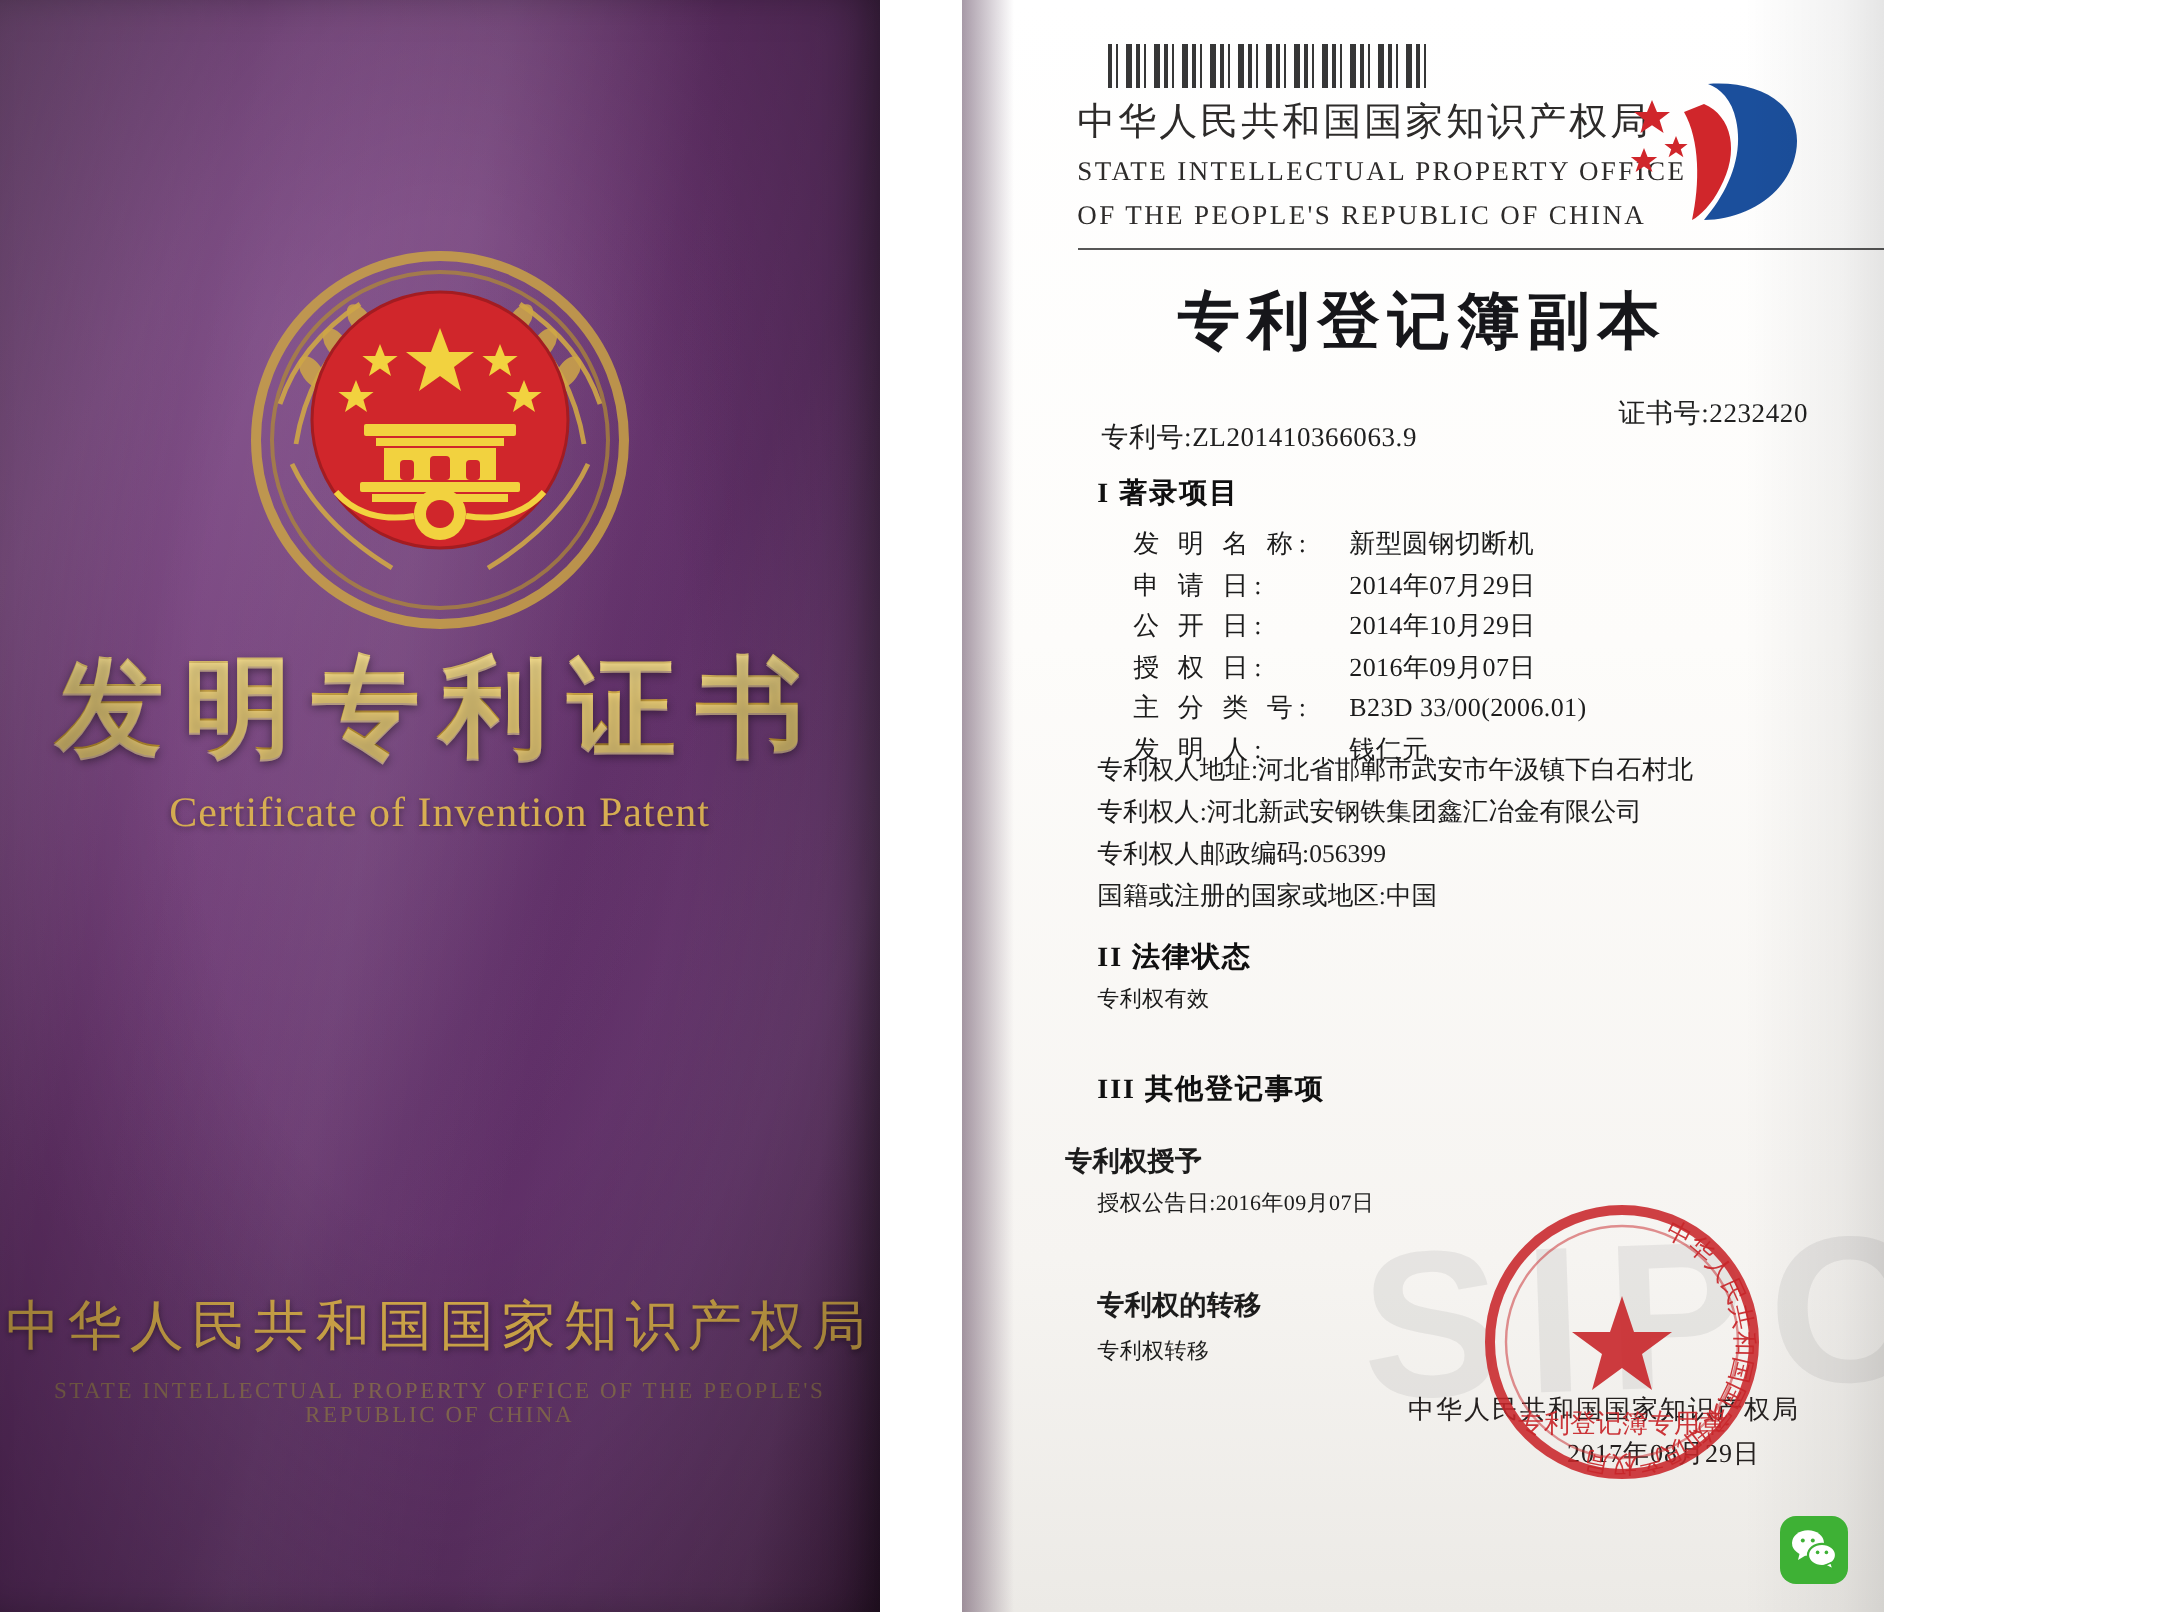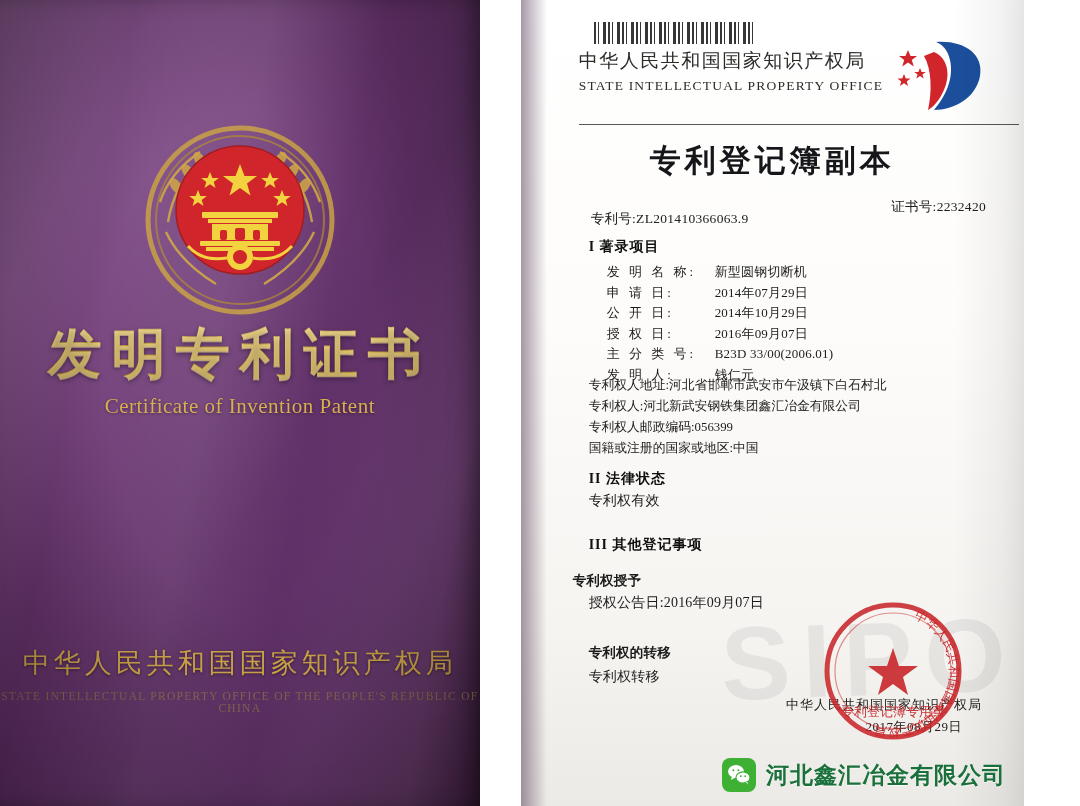--- a/index.html
+++ b/index.html
@@ -8,21 +8,21 @@
     background: #ffffff;
   }
   body {
     width: 1080px;
     height: 806px;
     overflow: hidden;
     font-family: "Liberation Serif", serif;
   }
   .page {
     position: relative;
-    width: 1024px;
+    width: 942px;
     height: 806px;
     display: flex;
     gap: 41px;
   }
 
   
   .cover {
     position: relative;
     width: 527px;
     height: 806px;
@@ -258,21 +258,21 @@
     left: 68px;
     top: 375px;
     font-size: 12.8px;
     color: #1c1c1c;
     line-height: 21px;
   }
   .holder-list div { white-space: nowrap; }
 
   .plain {
     position: absolute;
-    font-size: 14px;
+    font-size: 11px;
     color: #1c1c1c;
     letter-spacing: 0.2px;
   }
   .law-status { left: 68px; top: 492px; }
   .grant-head { left: 52px; top: 572px; font-weight: 700; font-size: 13.5px; }
   .grant-date { left: 68px; top: 594px; }
   .transfer-head { left: 68px; top: 644px; font-weight: 700; font-size: 13.5px; }
   .transfer-body { left: 68px; top: 668px; text-align: right; }
 
   
@@ -423,20 +423,21 @@
 
   <div class="doc">
     <div class="doc-shadowL"></div>
 
     <div class="doc-inner">
 
       <div class="barcode" style="left:73px; top:22px; transform:none;"></div>
 
       <div class="sipo-cn">中华人民共和国国家知识产权局</div>
       <div class="sipo-en1">STATE  INTELLECTUAL  PROPERTY  OFFICE</div>
+      <div class="sipo-en2">OF  THE  PEOPLE'S  REPUBLIC  OF  CHINA</div>
       <div class="hr-main"></div>
 
       <div class="sipo-logo">
         <svg viewBox="0 0 92 76" xmlns="http://www.w3.org/2000/svg">
           <path d="M42 4 C70 2 90 16 86 38 C82 60 60 72 40 72 C52 58 60 40 56 22 C54 12 48 6 42 4 Z" fill="#1b4f9c"></path>
           <path d="M40 14 C54 20 58 38 48 56 C44 64 38 70 34 72 C38 54 38 32 30 18 Z" fill="#d0262b"></path>
           <g fill="#d0262b">
             <polygon points="14,12 16.5,18 23,18 17.8,22 19.8,28.5 14,24.6 8.2,28.5 10.2,22 5,18 11.5,18"></polygon>
             <polygon points="10,36 11.8,40.5 16.6,40.5 12.7,43.5 14.2,48 10,45.2 5.8,48 7.3,43.5 3.4,40.5 8.2,40.5"></polygon>
             <polygon points="26,30 27.6,34 31.8,34 28.4,36.6 29.7,40.6 26,38.1 22.3,40.6 23.6,36.6 20.2,34 24.4,34"></polygon>
@@ -525,16 +526,15 @@
         <ellipse cx="9" cy="8.5" rx="8" ry="6.4" fill="#ffffff"></ellipse>
         <polygon points="5,13 4,17 8.4,14.4" fill="#ffffff"></polygon>
         <ellipse cx="16" cy="14.5" rx="7" ry="5.6" fill="#ffffff" stroke="#3eb135" stroke-width="1.1"></ellipse>
         <polygon points="20.5,18.4 21.6,21.6 17.6,19.6" fill="#ffffff" stroke="#3eb135" stroke-width="0.8"></polygon>
         <circle cx="6.4" cy="7.2" r="1" fill="#3eb135"></circle>
         <circle cx="11.4" cy="7.2" r="1" fill="#3eb135"></circle>
         <circle cx="13.8" cy="13.2" r="0.9" fill="#3eb135"></circle>
         <circle cx="18.2" cy="13.2" r="0.9" fill="#3eb135"></circle>
       </svg>
     </div>
-    <div class="wechat-text">河北鑫汇冶金有限公司</div>
   </div>
 
 </div>
 
 </body></html>

